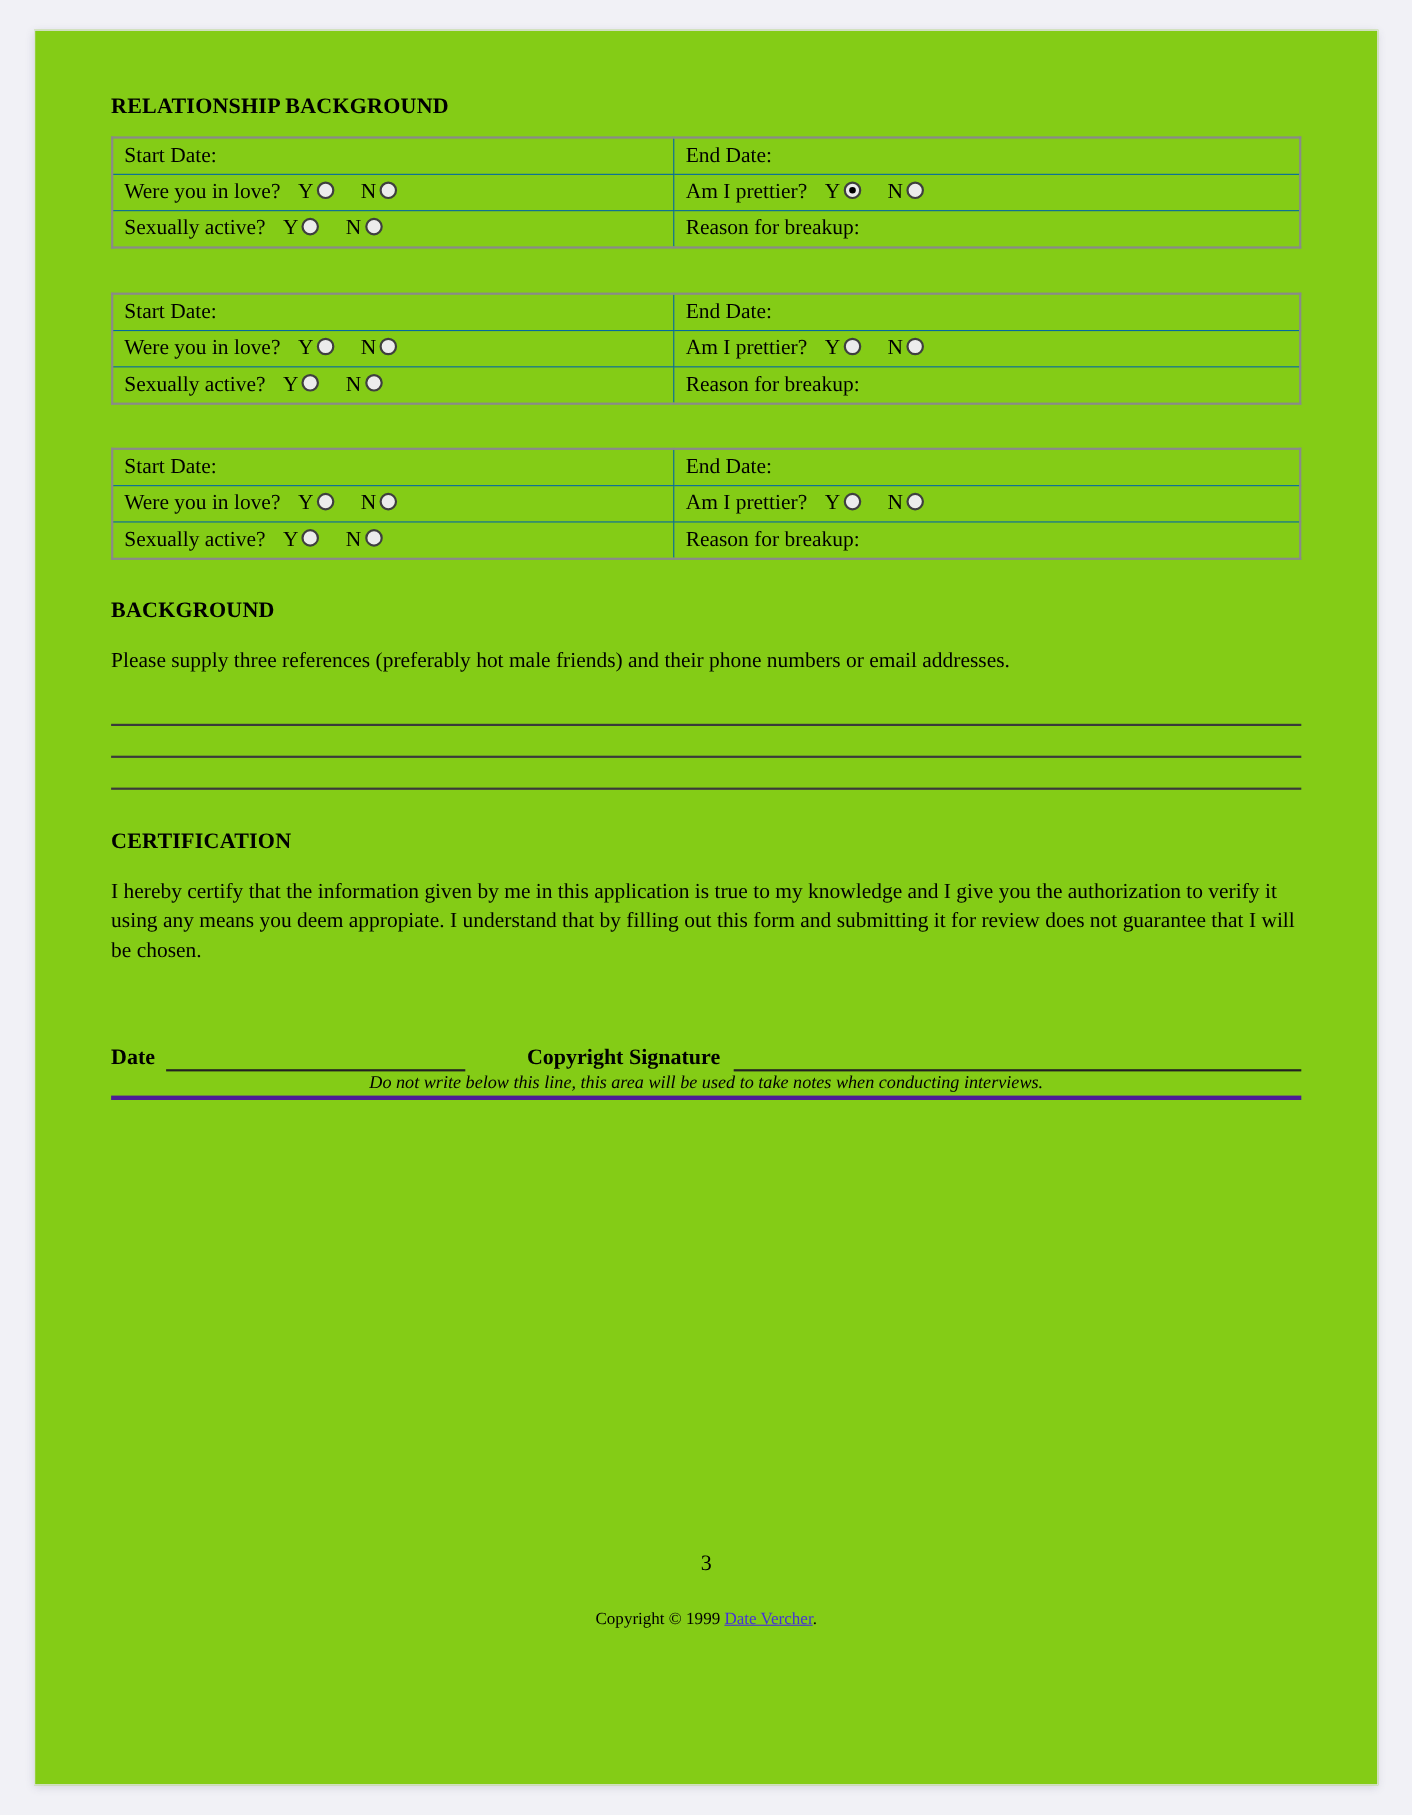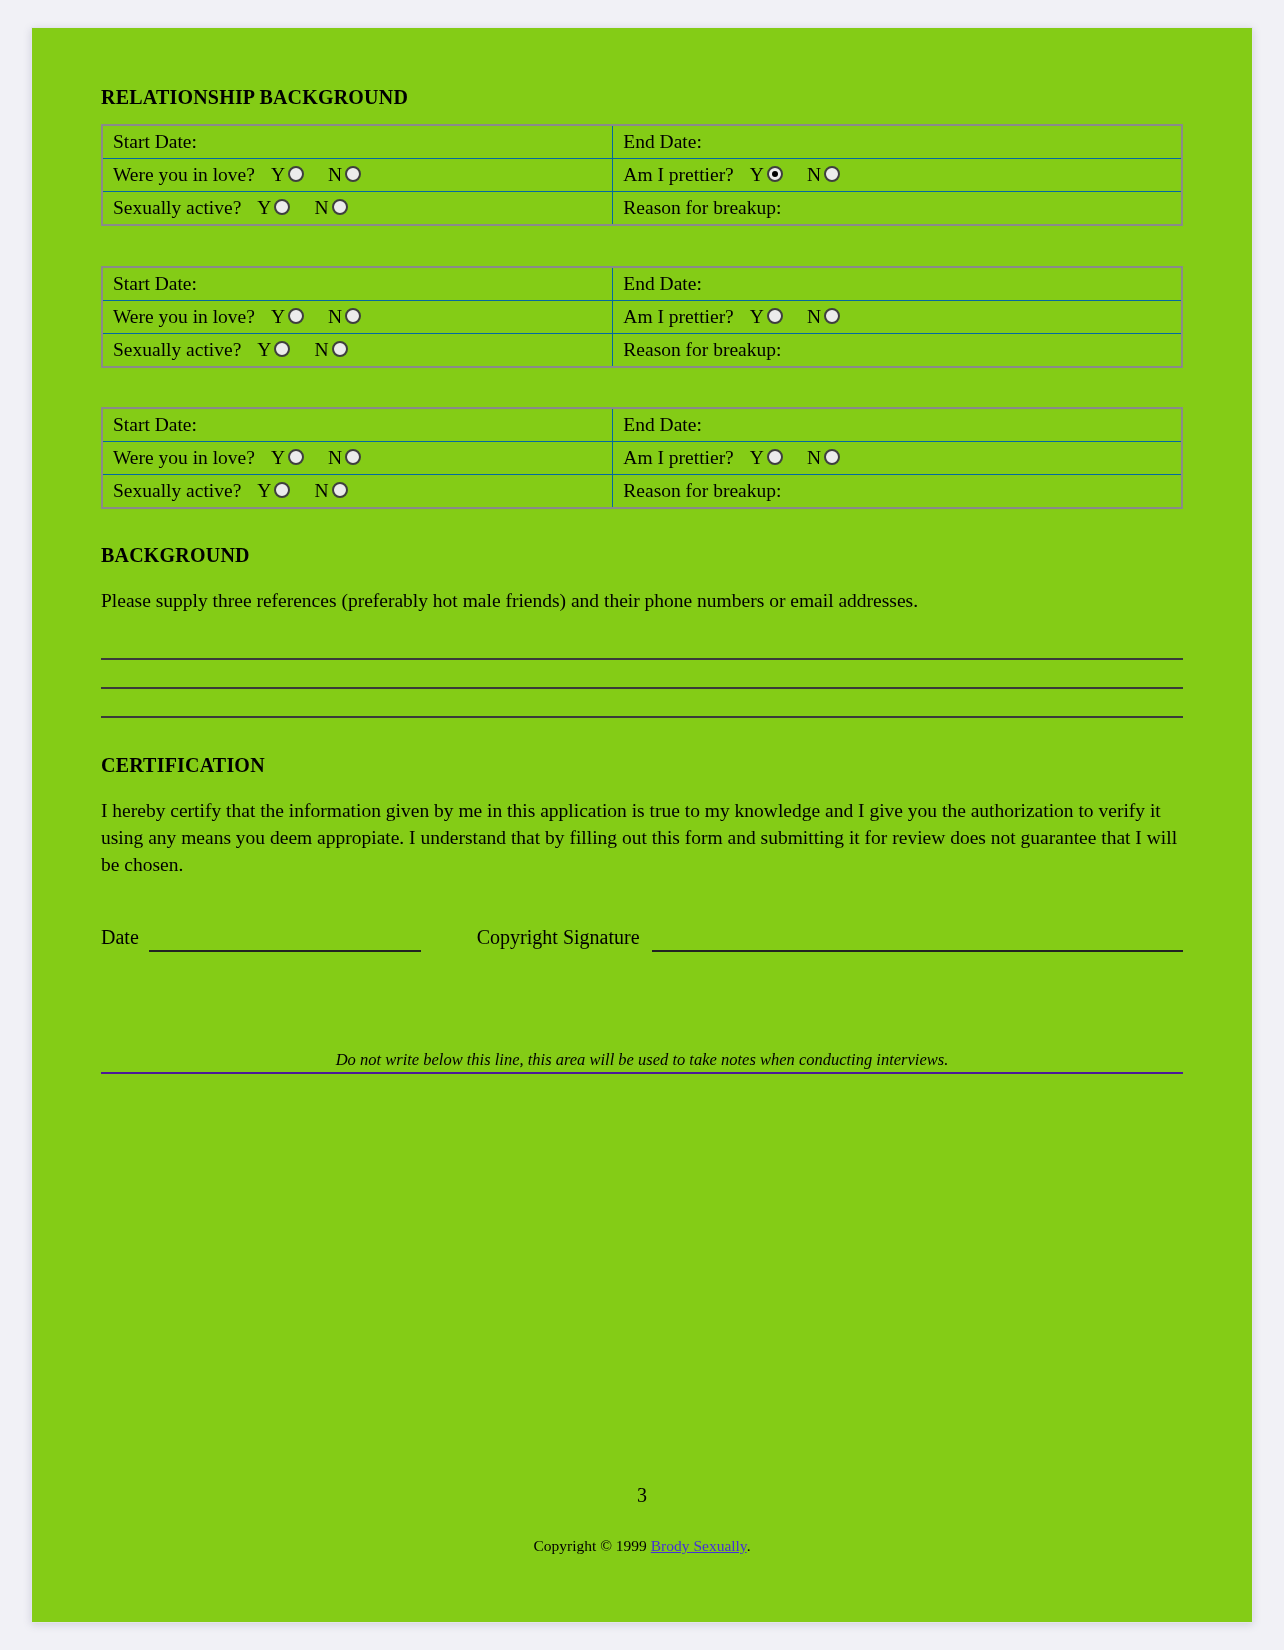--- a/index.html
+++ b/index.html
@@ -69,36 +69,35 @@
   .body-text { font-size:19.5px; line-height:27px; margin-top:20px; }
 
   .ref-lines { margin-top:44px; }
   .write-line { height:0; border-top:2px solid #3a3a3a; margin-bottom:27px; }
   .write-line:last-child { margin-bottom:0; }
 
   .cert-title { margin-top:36px; }
 
   .sig-row {
     display:flex;
-    align-items:flex-start;
-    margin-top:48px;
+    align-items:center;
+    margin-top:70px;
     font-size:20px;
-    font-weight:normal;
+    font-weight:bold;
   }
   .sig-line {
     border-bottom:2px solid #222;
     height:24px;
   }
   .date-line { width:272px; margin-left:10px; }
   .sig-label { margin-left:56px; }
   .applicant-line { flex:1; margin-left:12px; }
 
   .note-row {
-    margin-top:98px;
-    border-bottom:2px solid #4c1d95;
+    border-bottom:4px solid #4c1d95;
     text-align:center;
     padding-bottom:2px;
   }
   .note-text { font-style:italic; font-size:16.5px; }
 
   .page-number { text-align:center; margin-top:410px; font-size:20px; }
   .copyright { text-align:center; margin-top:30px; font-size:15.5px; }
   .copyright a { color:#4531d8; text-decoration:underline; cursor:pointer; }
 </style>
 </head>
@@ -206,16 +205,16 @@
     <span class="sig-label">Copyright Signature</span>
     <span class="sig-line applicant-line"></span>
   </div>
 
   <div class="note-row">
     <span class="note-text">Do not write below this line, this area will be used to take notes when conducting interviews.</span>
   </div>
 
   <div class="page-number">3</div>
   <div class="copyright">
-    <span>Copyright © 1999 </span><a href="#">Brody Sexually</a><span>.</span>
+    <span>Copyright © 1999 </span><a href="#">Date Vercher</a><span>.</span>
   </div>
 
 </div>
 
 </body></html>

